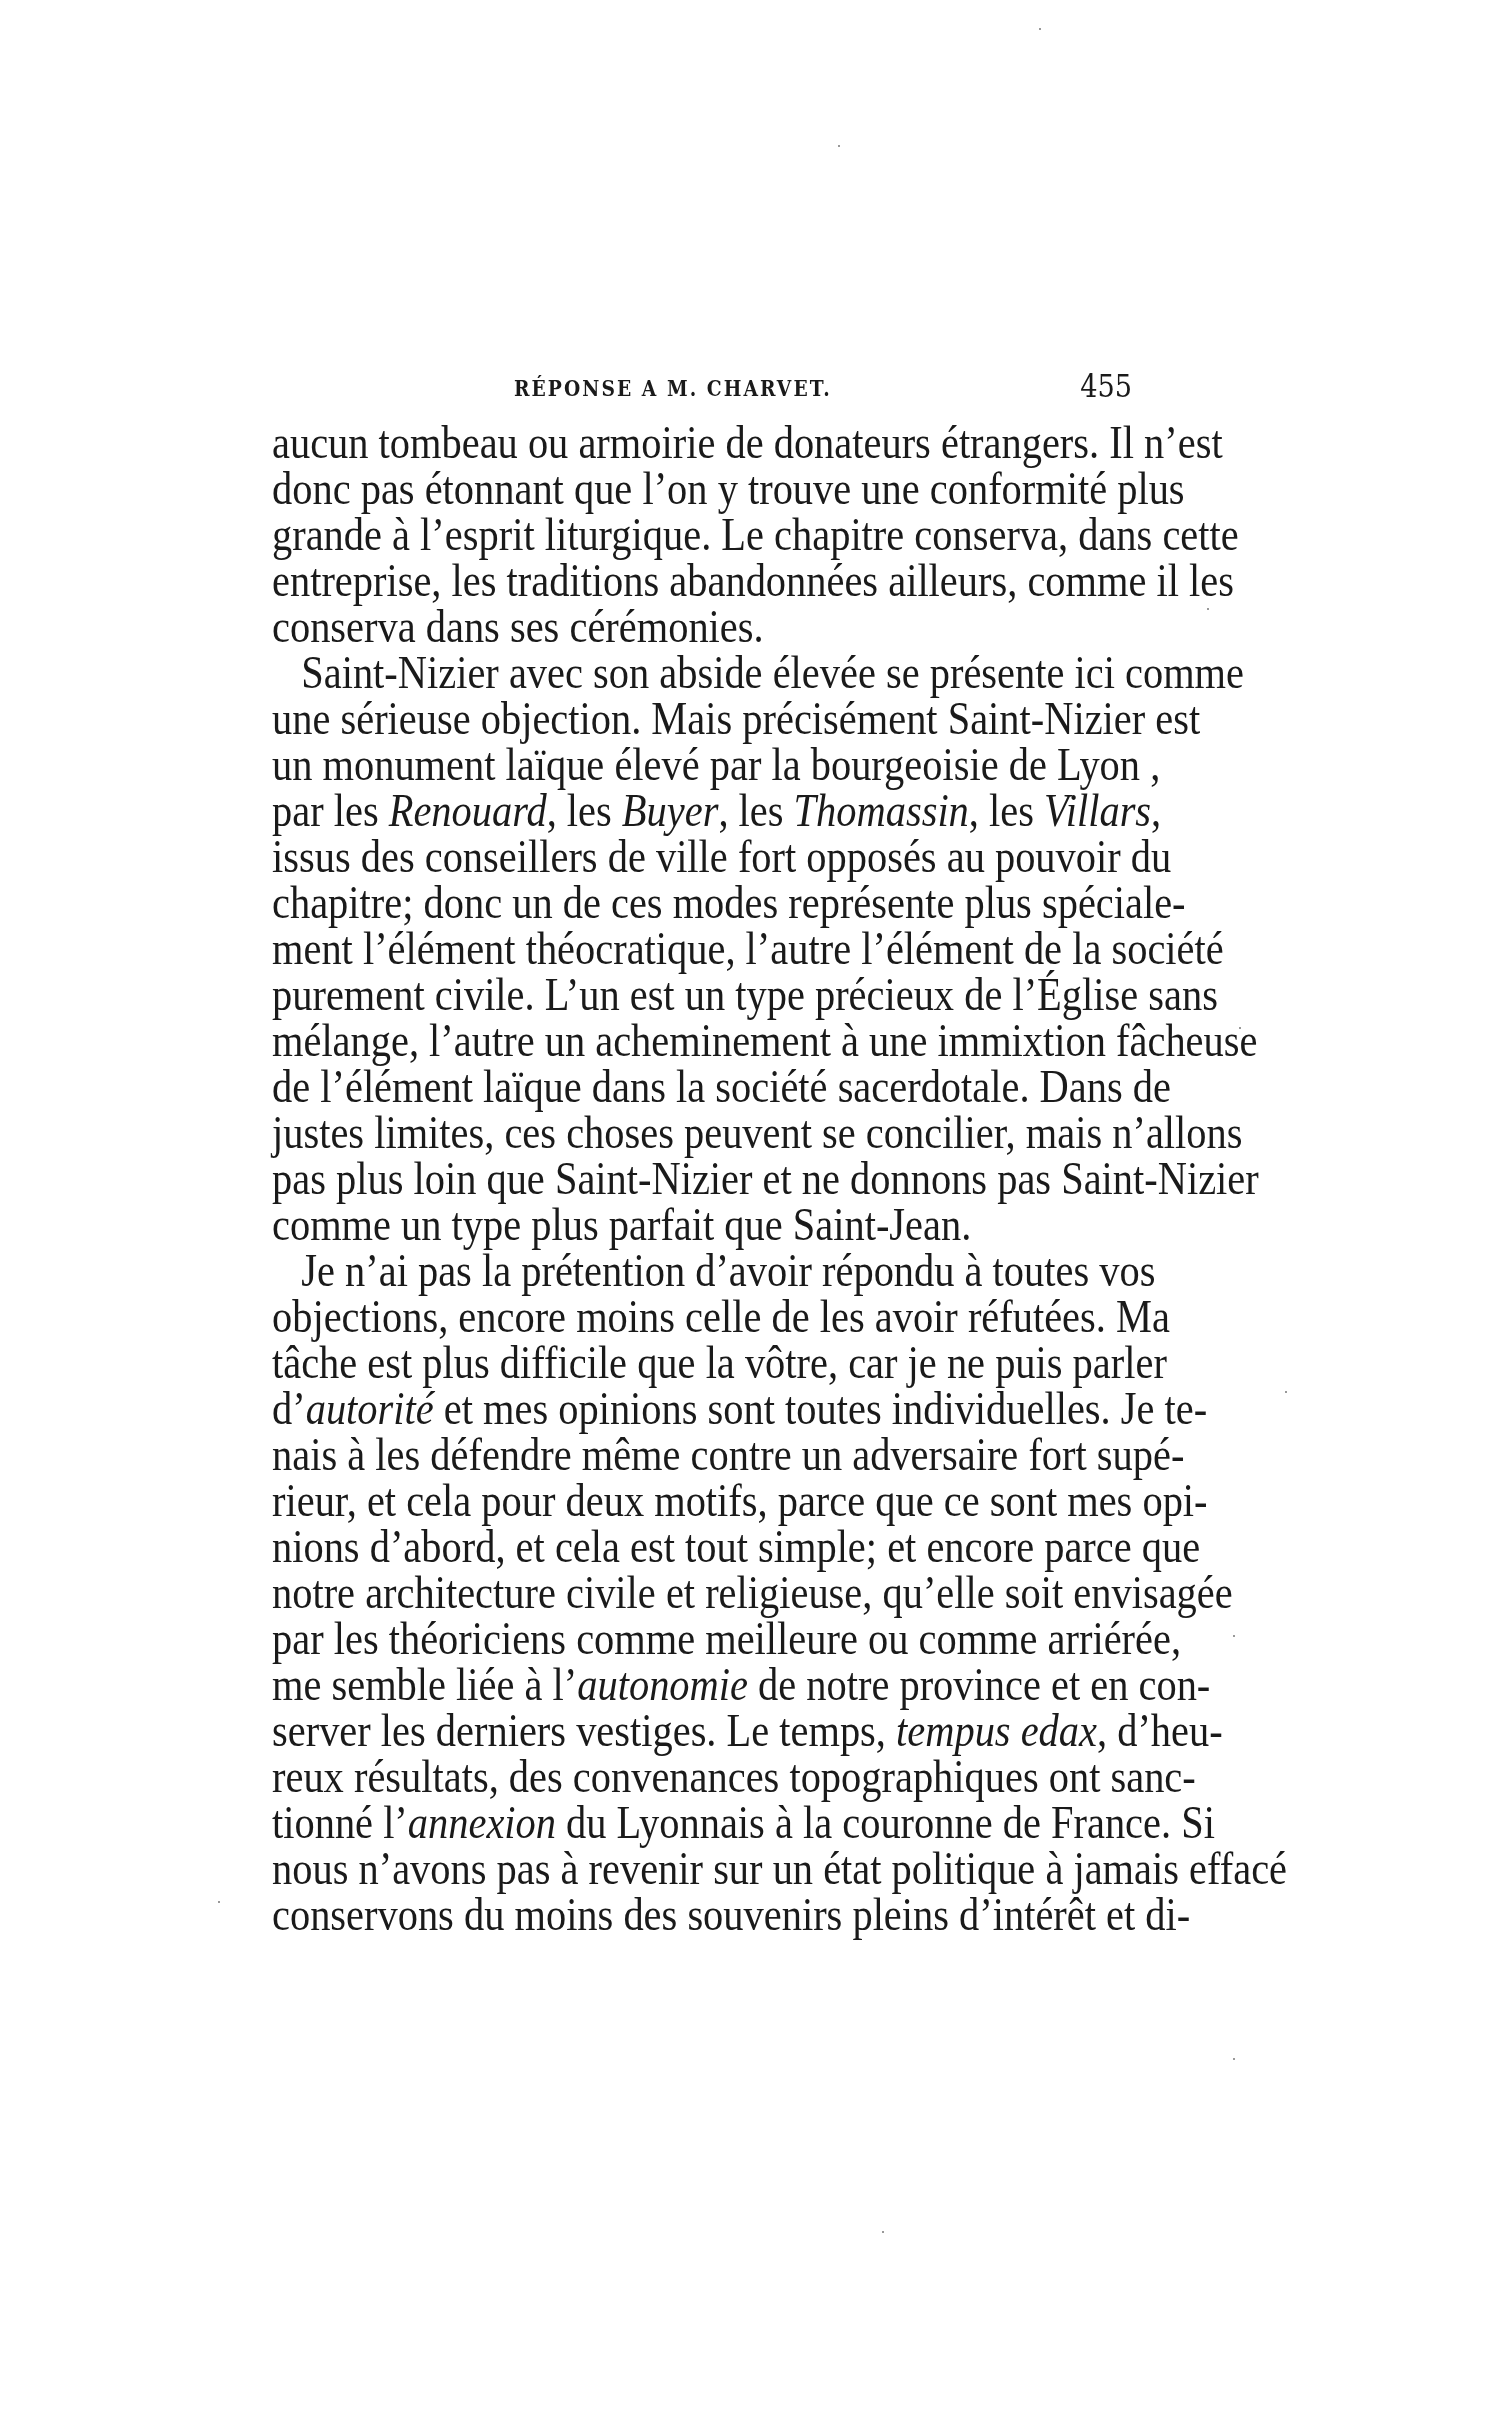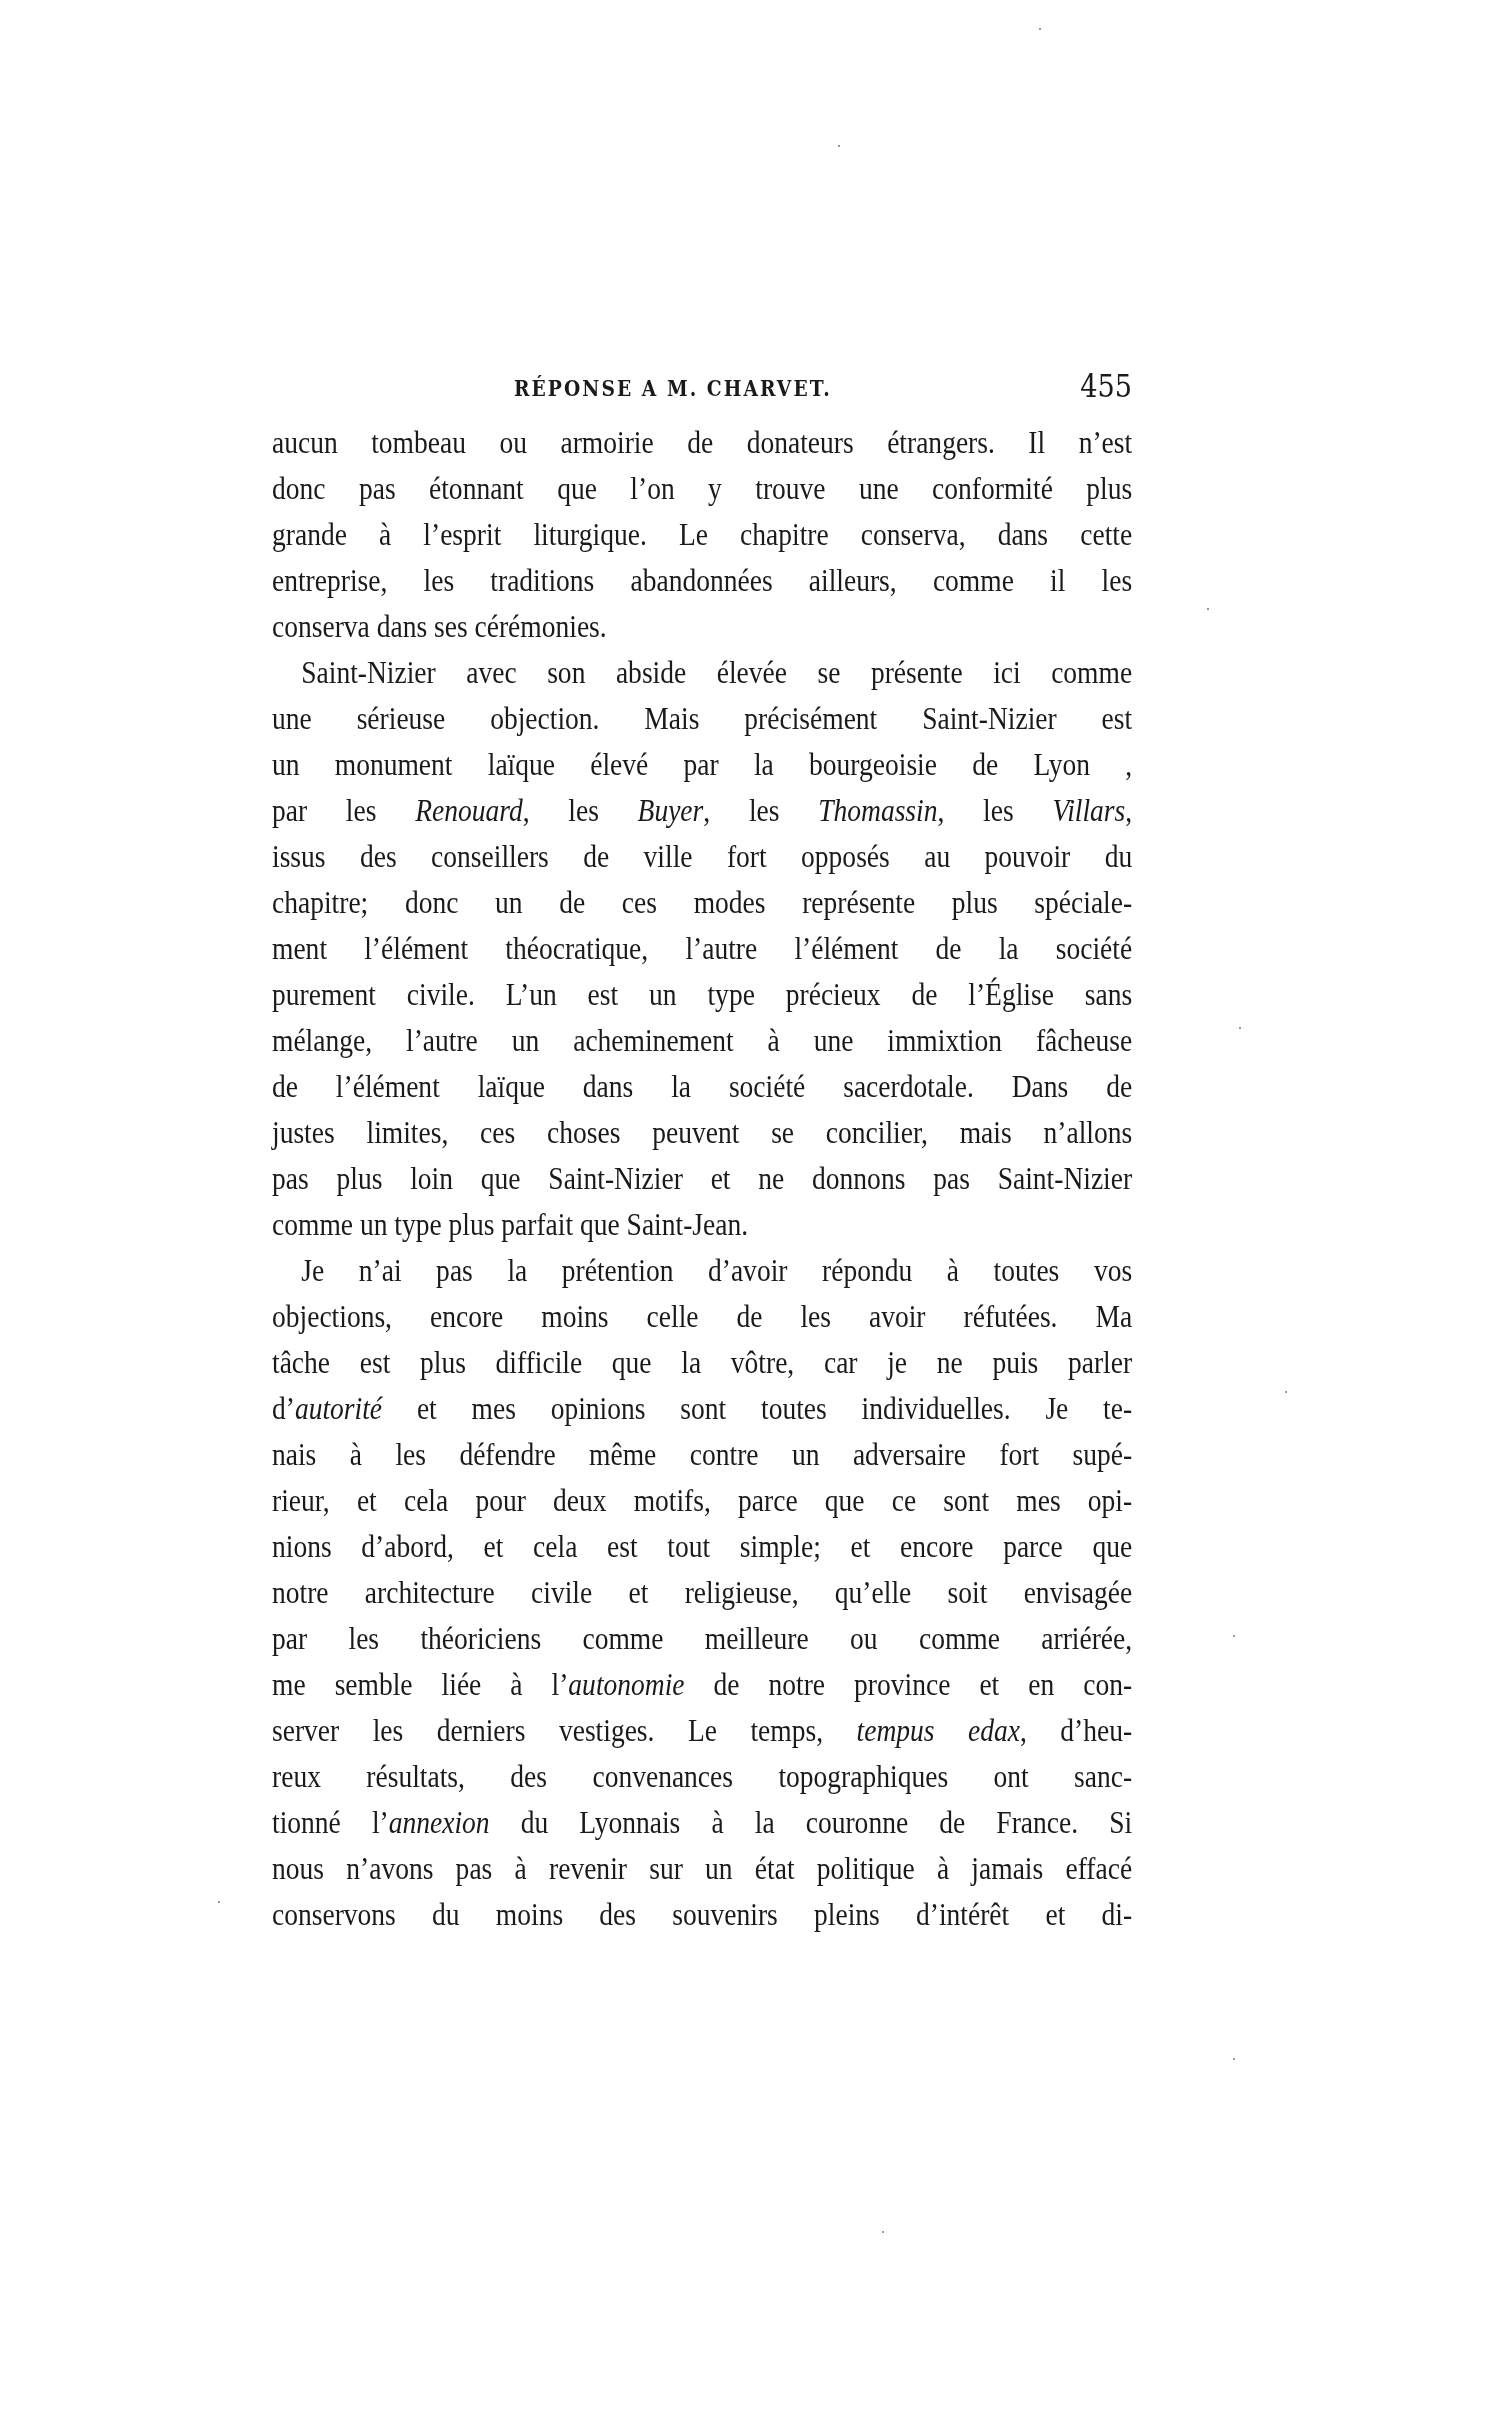--- a/index.html
+++ b/index.html
@@ -1,21 +1,21 @@
 <!DOCTYPE html>
 <html style="font-size:13px"><head>
 <meta charset="utf-8">
 <style>
   html, body { margin: 0; padding: 0; background: #ffffff; }
   body { width: 1510px; height: 2413px; position: relative; overflow: hidden; }
   .page { position: absolute; left: 0; top: 0; width: 1234px; height: 2413px; background: #ffffff; }
   .header { position: absolute; top: 367px; left: 272px; width: 860px; height: 40px; font-family: "DejaVu Serif", serif; color: #1a1a1a; }
   .running-title { position: absolute; left: 242px; top: 8px; font-size: 22px; font-weight: bold; letter-spacing: 2.4px; transform: scaleX(0.85); transform-origin: left; }
   .page-number { position: absolute; right: 0; top: 0; font-size: 32px; transform: scaleX(0.85); transform-origin: right; }
-  .body { position: absolute; top: 419px; left: 272px; width: 860px; font-family: "Liberation Serif", serif; color: #1a1a1a; font-size: 32px; }
+  .body { position: absolute; top: 419px; left: 272px; width: 860px; font-family: "Liberation Serif", serif; color: #1a1a1a; font-size: 47px; }
   .line { height: 46px; line-height: 46px; white-space: nowrap; text-align: justify; text-align-last: justify; transform: scaleX(0.86); transform-origin: left; width: 116.3%; }
   .line.last { text-align-last: left; }
   .line.indent { padding-left: 34px; box-sizing: border-box; }
   i { font-style: italic; }
   .speck { position: absolute; width: 2.4px; height: 2.4px; background: #777; border-radius: 50%; }
 </style>
 </head>
 <body>
 
 <div class="page">

